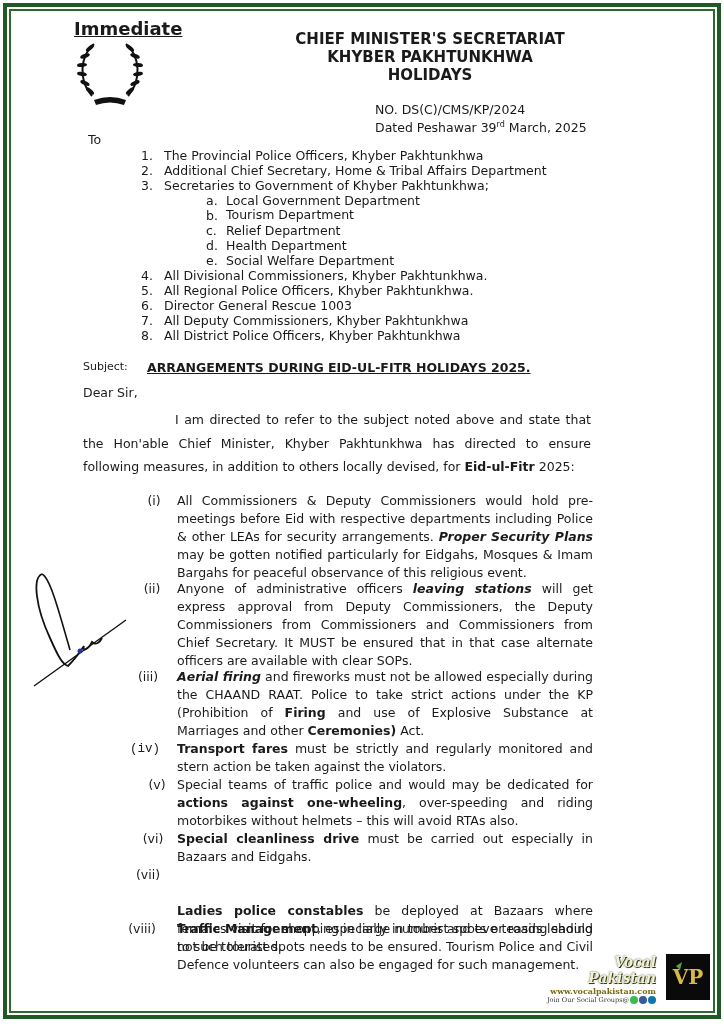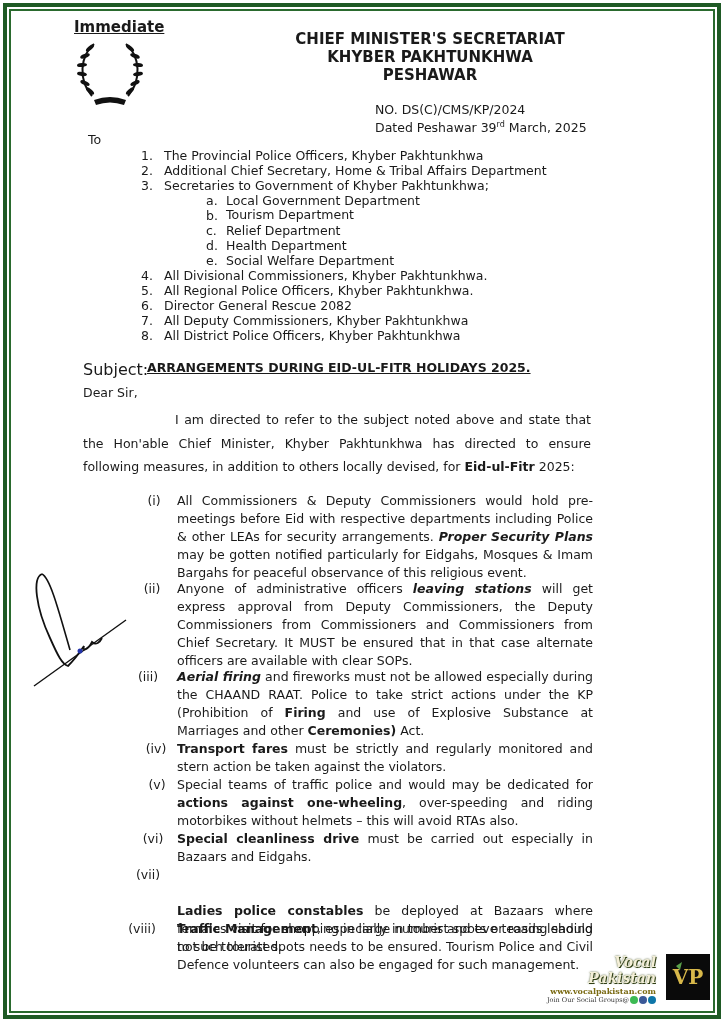--- a/index.html
+++ b/index.html
@@ -3,31 +3,31 @@
 <meta charset="utf-8">
 <style>
   html, body { margin:0; padding:0; }
   body { width:724px; height:1024px; background:#fff; position:relative; overflow:hidden;
          font-family:"DejaVu Sans", sans-serif; color:#1a1a1a; }
   .frame-outer { position:absolute; left:3px; top:3px; width:718px; height:1016px;
          border:4px solid #1f5a25; box-sizing:border-box; }
   .frame-inner { position:absolute; left:9px; top:9px; width:706px; height:1004px;
          border:2px solid #2a6a2e; box-sizing:border-box; }
   .abs { position:absolute; }
-  .immediate { left:74px; top:18px; font-size:15px; font-weight:bold; text-decoration:underline; }
+  .immediate { left:74px; top:18px; font-size:18px; font-weight:bold; text-decoration:underline; }
   .emblem { left:72px; top:32px; width:76px; height:80px; }
   .hdr { left:290px; width:280px; text-align:center; font-weight:bold; font-size:15px; line-height:18px; }
   .ref { left:375px; font-size:12.5px; line-height:15px; }
   .to { left:88px; top:132px; font-size:12.5px; }
   .list { font-size:12.5px; line-height:15px; }
   .num { position:absolute; left:141px; width:20px; text-align:left; }
   .item { position:absolute; left:164px; white-space:nowrap; }
   .sub { position:absolute; left:206px; white-space:nowrap; }
   .subtxt { position:absolute; left:226px; white-space:nowrap; }
-  .subject-label { left:83px; top:360px; font-size:16px; }
+  .subject-label { left:83px; top:360px; font-size:11px; }
   .subject-text { left:147px; top:360px; font-size:12.5px; font-weight:bold; text-decoration:underline; }
   .dear { left:83px; top:385px; font-size:12.5px; }
   .body1 { left:83px; top:408px; width:508px; font-size:12.5px; line-height:23.5px; text-align:justify; }
   .meas { font-size:12.5px; line-height:18px; }
   .mnum { position:absolute; width:40px; text-align:center; }
   .mtxt { position:absolute; left:177px; width:416px; text-align:justify; }
   .sig { left:28px; top:568px; width:110px; height:120px; }
   .wm { right:14px; bottom:14px; width:166px; height:56px; }
   .wm-text { position:absolute; left:0; top:0; width:112px; text-align:right; }
   .wm-title { font-family:"DejaVu Serif", serif; font-style:italic; font-weight:bold; font-size:14px;
@@ -62,21 +62,21 @@
     <ellipse cx="66" cy="33" rx="5" ry="2" transform="rotate(5 66 33)"></ellipse>
     <ellipse cx="66" cy="42" rx="5" ry="2" transform="rotate(-10 66 42)"></ellipse>
     <ellipse cx="63" cy="51" rx="5" ry="2" transform="rotate(-25 63 51)"></ellipse>
     <ellipse cx="58" cy="59" rx="5" ry="2" transform="rotate(-40 58 59)"></ellipse>
     <path d="M22 68 Q38 62 54 68 L52 73 Q38 68 24 73 Z"></path>
   </g>
 </svg>
 
 <div class="abs hdr" style="top:30px">CHIEF MINISTER'S SECRETARIAT</div>
 <div class="abs hdr" style="top:48px">KHYBER PAKHTUNKHWA</div>
-<div class="abs hdr" style="top:66px">PESHAWAR</div>
+<div class="abs hdr" style="top:66px">HOLIDAYS</div>
 
 <div class="abs ref" style="top:102px">NO. DS(C)/CMS/KP/2024</div>
 <div class="abs ref" style="top:117px"><span>Dated Peshawar 39</span><sup style="font-size:8px">rd</sup><span> March, 2025</span></div>
 
 <div class="abs to">To</div>
 
 <div class="abs list" style="left:0;top:0;width:724px;height:340px">
   <div>
       <span class="num" style="top:148px">1.</span>
       <span class="item" style="top:148px">The Provincial Police Officers, Khyber Pakhtunkhwa</span>
@@ -112,21 +112,21 @@
   <div>
       <span class="num" style="top:268px">4.</span>
       <span class="item" style="top:268px">All Divisional Commissioners, Khyber Pakhtunkhwa.</span>
     </div>
   <div>
       <span class="num" style="top:283px">5.</span>
       <span class="item" style="top:283px">All Regional Police Officers, Khyber Pakhtunkhwa.</span>
     </div>
   <div>
       <span class="num" style="top:298px">6.</span>
-      <span class="item" style="top:298px">Director General Rescue 2082</span>
+      <span class="item" style="top:298px">Director General Rescue 1003</span>
     </div>
   <div>
       <span class="num" style="top:313px">7.</span>
       <span class="item" style="top:313px">All Deputy Commissioners, Khyber Pakhtunkhwa</span>
     </div>
   <div>
       <span class="num" style="top:328px">8.</span>
       <span class="item" style="top:328px">All District Police Officers, Khyber Pakhtunkhwa</span>
     </div>
 </div>
@@ -144,21 +144,21 @@
     </div>
     <div>
       <span class="mnum" style="left: 132px; top: 580px;">(ii)</span>
       <div class="mtxt" style="top: 580px;"><span>Anyone of administrative officers </span><b style="font-style: italic;">leaving stations</b><span> will get express approval from Deputy Commissioners, the Deputy Commissioners from Commissioners and Commissioners from Chief Secretary. It MUST be ensured that in that case alternate officers are available with clear SOPs.</span></div>
     </div>
     <div>
       <span class="mnum" style="left: 128px; top: 668px;">(iii)</span>
       <div class="mtxt" style="top: 668px;"><b style="font-style: italic;">Aerial firing</b><span> and fireworks must not be allowed especially during the CHAAND RAAT. Police to take strict actions under the KP (Prohibition of </span><b>Firing</b><span> and use of Explosive Substance at Marriages and other </span><b>Ceremonies)</b><span> Act.</span></div>
     </div>
     <div>
-      <span class="mnum" style="left: 136px; top: 740px;">(iv)</span>
+      <span class="mnum" style="left: 125px; top: 740px; font-family: Liberation Mono, monospace;">(iv)</span>
       <div class="mtxt" style="top: 740px;"><b>Transport fares</b><span> must be strictly and regularly monitored and stern action be taken against the violators.</span></div>
     </div>
     <div>
       <span class="mnum" style="left: 137px; top: 776px;">(v)</span>
       <div class="mtxt" style="top: 776px;"><span>Special teams of traffic police and would may be dedicated for </span><b>actions against one-wheeling</b><span>, over-speeding and riding motorbikes without helmets – this will avoid RTAs also.</span></div>
     </div>
     <div>
       <span class="mnum" style="left: 133px; top: 830px;">(vi)</span>
       <div class="mtxt" style="top: 830px;"><b>Special cleanliness drive</b><span> must be carried out especially in Bazaars and Eidgahs.</span></div>
     </div>

